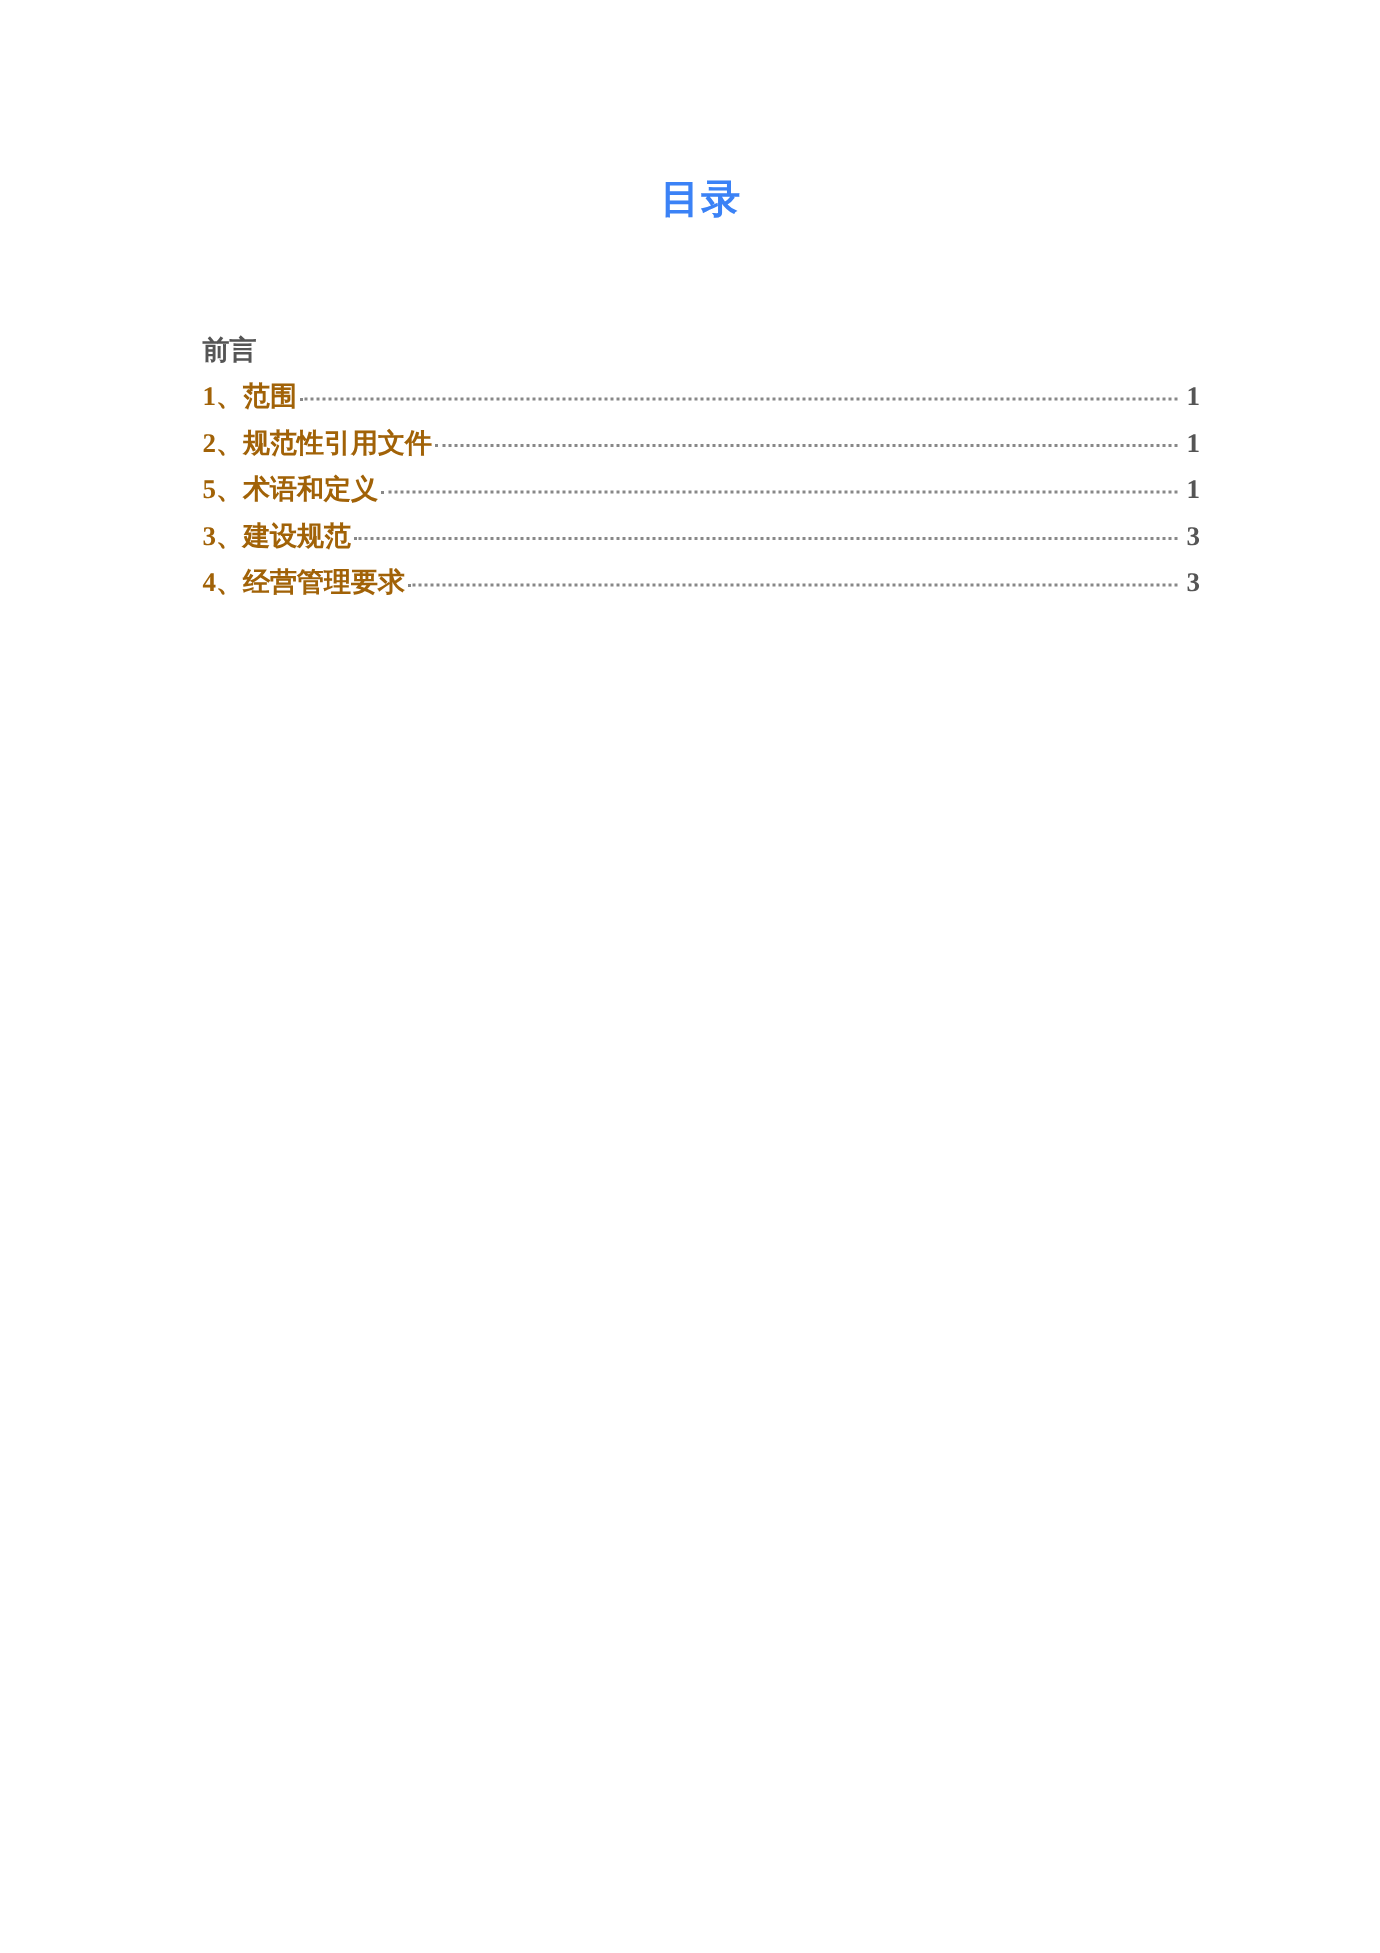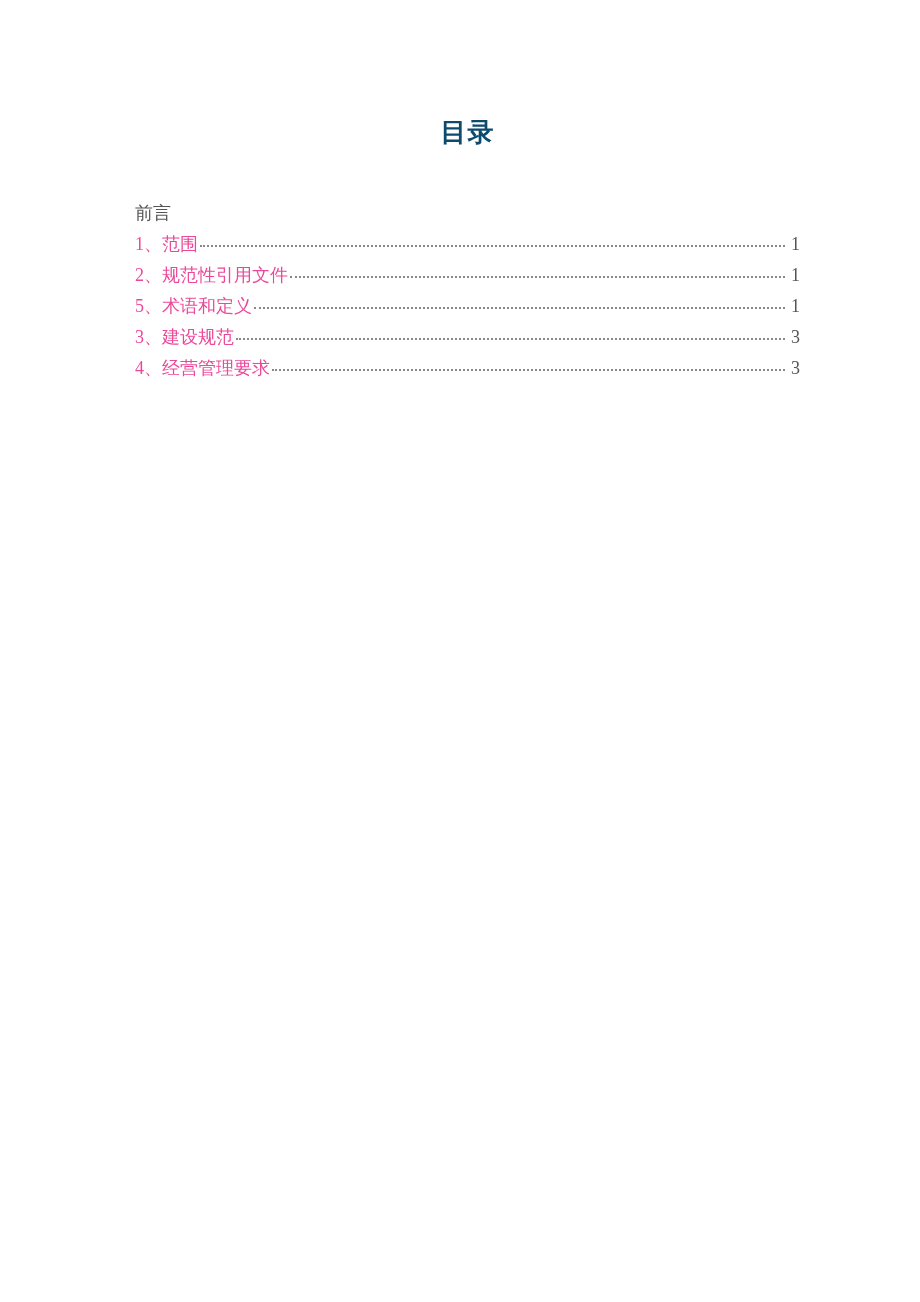--- a/index.html
+++ b/index.html
@@ -15,41 +15,42 @@
       color: #333333;
       position: relative;
     }
     .page {
       padding: 115px 120px 0 135px;
     }
     .title {
       text-align: center;
       font-size: 26px;
       font-weight: bold;
-      color: #0c4a6e;
-      margin-bottom: 48px;
+      color: #3b82f6;
+      margin-bottom: 68px;
       letter-spacing: 1px;
     }
     .toc {
       font-size: 18px;
       color: #555555;
       line-height: 1.5;
+      font-weight: bold;
     }
     .toc-plain {
       padding: 2px 0;
       color: #555555;
     }
     .toc-row {
       display: flex;
       align-items: baseline;
       padding: 2px 0;
       white-space: nowrap;
     }
     .toc-label {
-      color: #ec4899;
+      color: #a16207;
       flex-shrink: 0;
     }
     .toc-leader {
       flex: 1;
       border-bottom: 2px dotted #888888;
       margin: 0 4px 3px 2px;
       min-width: 20px;
       position: relative;
       top: -3px;
     }

